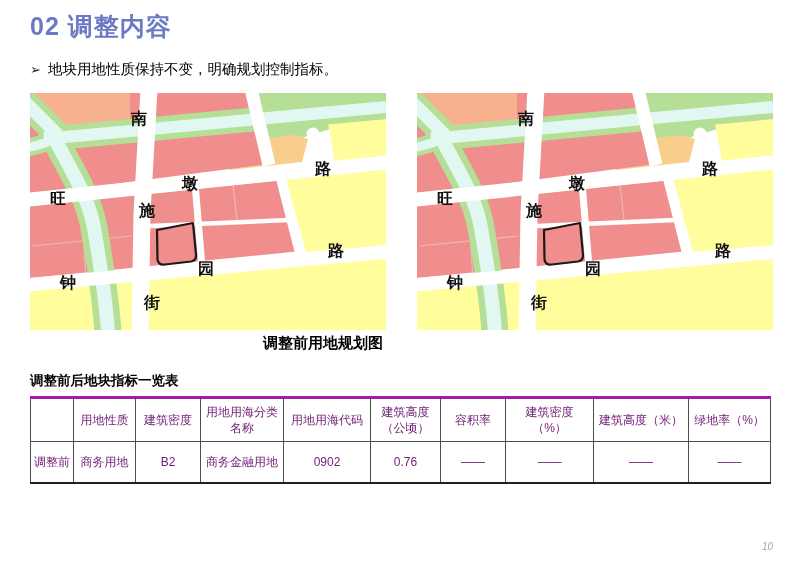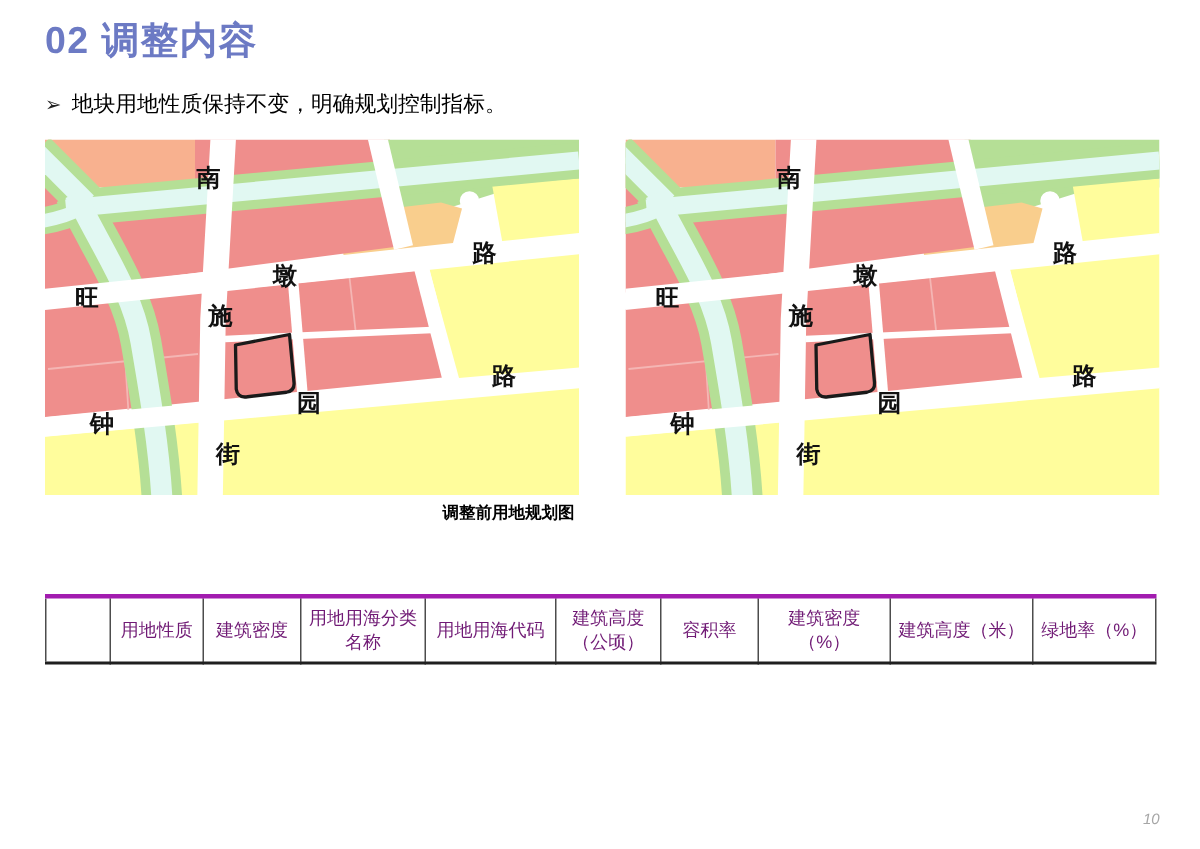--- a/index.html
+++ b/index.html
@@ -10,21 +10,21 @@
   .bullet-line{position:absolute;left:30px;top:60px;font-size:14.5px;color:#000;
         display:flex;align-items:center;gap:7px;}
   .bullet-marker{font-size:13px;color:#222;}
   .map-box{position:absolute;top:93px;width:356px;height:237px;}
   #map-before{left:30px;}
   #map-after{left:417px;}
   .map-svg{width:356px;height:237px;display:block;}
   .map-label{font-size:16px;font-weight:bold;fill:#111;
         font-family:"Liberation Sans","DejaVu Sans",sans-serif;}
   .map-caption{position:absolute;top:334px;width:356px;text-align:right;
-        font-size:11px;font-weight:bold;color:#000;padding-right:3px;box-sizing:border-box;}
+        font-size:15px;font-weight:bold;color:#000;padding-right:3px;box-sizing:border-box;}
   #caption-before{left:30px;}
   #caption-after{left:417px;}
   .table-title{position:absolute;left:30px;top:372px;font-size:13.5px;font-weight:bold;color:#000;}
   table.indicators{position:absolute;left:30px;top:396px;width:740px;border-collapse:collapse;
         table-layout:fixed;font-size:12px;color:#701a75;
         border-top:3px solid #a21caf;border-bottom:2px solid #1f1f1f;}
   table.indicators th,table.indicators td{border:1px solid #4d4d4d;text-align:center;
         vertical-align:middle;font-weight:normal;padding:2px 3px;line-height:1.35;}
   table.indicators tr.hdr{height:44px;}
   table.indicators tr.row{height:41px;}
@@ -121,20 +121,21 @@
       <text class="map-label" text-anchor="middle" x="160" y="96">墩</text>
       <text class="map-label" text-anchor="middle" x="293" y="81">路</text>
       <text class="map-label" text-anchor="middle" x="38" y="195">钟</text>
       <text class="map-label" text-anchor="middle" x="176" y="181">园</text>
       <text class="map-label" text-anchor="middle" x="306" y="163">路</text>
     </svg>
   </div>
 
   <div class="map-caption" id="caption-before">调整前用地规划图</div>
 
+  <div class="table-title">调整前后地块指标一览表</div>
 
   <table class="indicators">
     <colgroup>
       <col style="width:43px">
         <col style="width:62px">
         <col style="width:65px">
         <col style="width:83px">
       <col style="width:87px">
         <col style="width:70px">
         <col style="width:65px">
@@ -148,18 +149,30 @@
       <th>用地性质</th>
       <th>建筑密度</th>
       <th>用地用海分类名称</th>
       <th>用地用海代码</th>
       <th>建筑高度（公顷）</th>
       <th>容积率</th>
       <th>建筑密度（%）</th>
       <th>建筑高度（米）</th>
       <th>绿地率（%）</th>
     </tr>
+    <tr class="row">
+      <td>调整前</td>
+      <td>商务用地</td>
+      <td>B2</td>
+      <td>商务金融用地</td>
+      <td>0902</td>
+      <td>0.76</td>
+      <td>——</td>
+      <td>——</td>
+      <td>——</td>
+      <td>——</td>
+    </tr>
   </tbody>
     </table>
 
   <div class="page-number">10</div>
 
 </div>
 
 </body></html>

